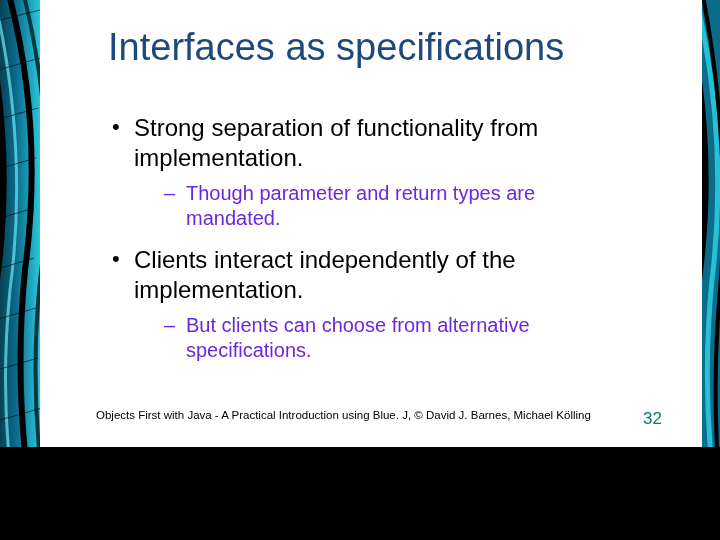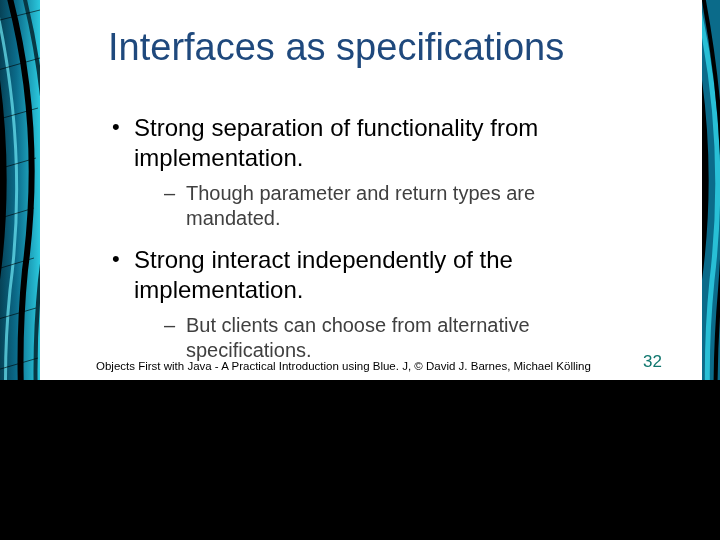--- a/index.html
+++ b/index.html
@@ -7,21 +7,21 @@
     padding: 0;
     width: 720px;
     height: 540px;
     overflow: hidden;
     font-family: Verdana, Geneva, sans-serif;
     background: #000;
   }
   .slide {
     position: relative;
     width: 720px;
-    height: 380px;
+    height: 447px;
     background: #fff;
     border-radius: 21px;
   }
   .feather-left, .feather-right {
     position: absolute;
     top: 0;
     bottom: 0;
     width: 40px;
     overflow: hidden;
   }
@@ -73,42 +73,42 @@
     top: 0;
     font-size: 22px;
   }
   ul.level2 {
     list-style: none;
     padding: 0;
     margin: 8px 0 14px 30px;
   }
   ul.level2 > li {
     font-size: 20px;
-    color: #404040;
+    color: #6d28d9;
     position: relative;
     padding-left: 22px;
     line-height: 1.25;
     margin-bottom: 6px;
   }
   ul.level2 > li::before {
     content: "–";
     position: absolute;
     left: 0;
     top: 0;
     font-size: 20px;
   }
 
   .footer {
     position: absolute;
-    bottom: 8px;
+    bottom: 18px;
     left: 56px;
     right: 40px;
     display: flex;
     justify-content: space-between;
-    align-items: flex-end;
+    align-items: flex-start;
   }
   .footer-text {
     font-family: Arial, sans-serif;
     font-size: 11.5px;
     color: #000;
   }
   .page-num {
     font-family: Arial, sans-serif;
     font-size: 17px;
     color: #0f766e;
@@ -165,21 +165,21 @@
     <ul class="level1">
       <li>
         <span>Strong separation of functionality from implementation.</span>
         <ul class="level2">
           <li>
             <span>Though parameter and return types are mandated.</span>
           </li>
         </ul>
       </li>
       <li>
-        <span>Strong interact independently of the implementation.</span>
+        <span>Clients interact independently of the implementation.</span>
         <ul class="level2">
           <li>
             <span>But clients can choose from alternative specifications.</span>
           </li>
         </ul>
       </li>
     </ul>
 
     <div class="footer">
       <span class="footer-text">Objects First with Java - A Practical Introduction using Blue. J, © David J. Barnes, Michael Kölling</span>

